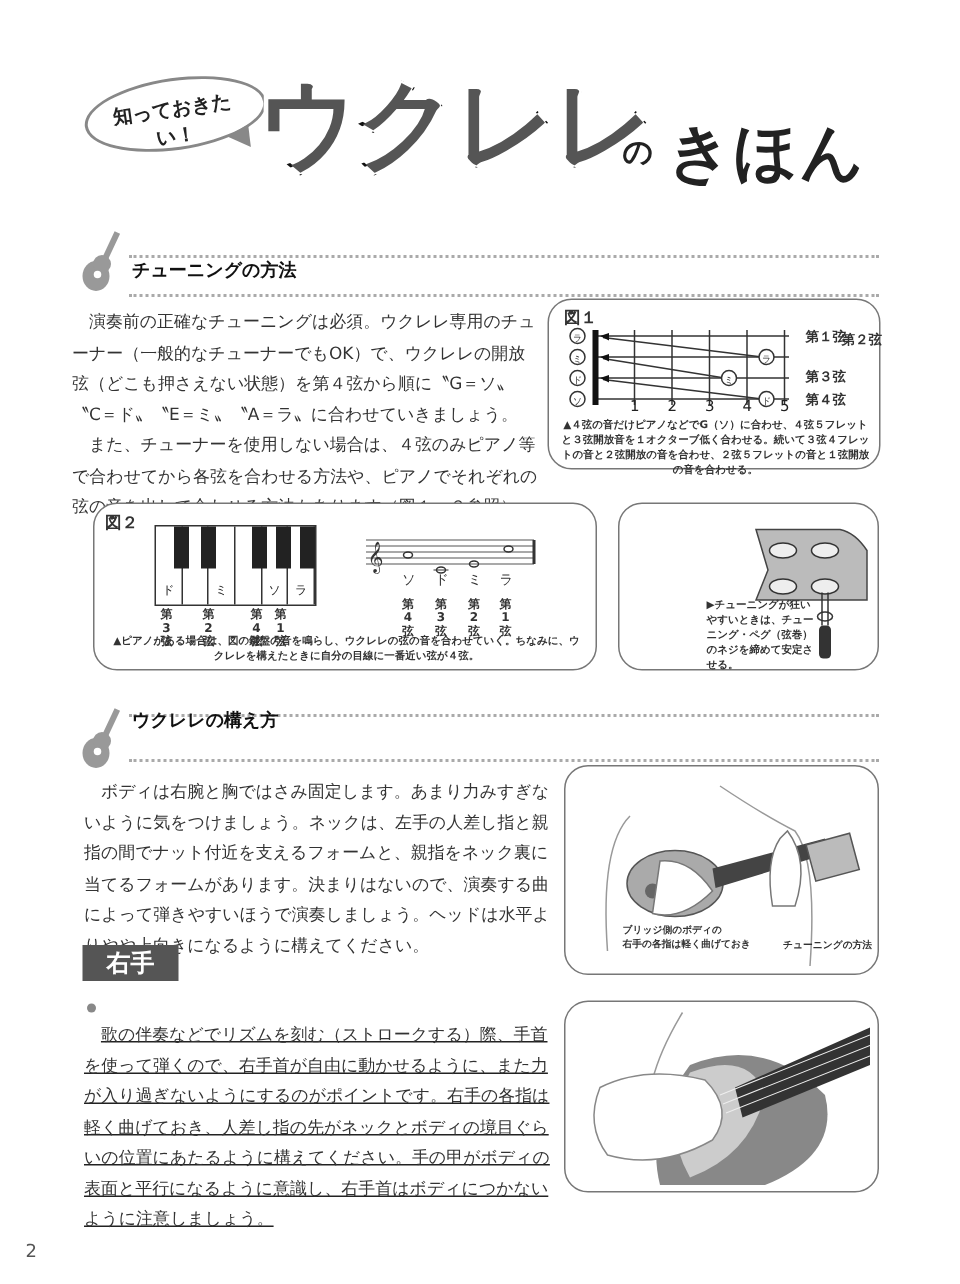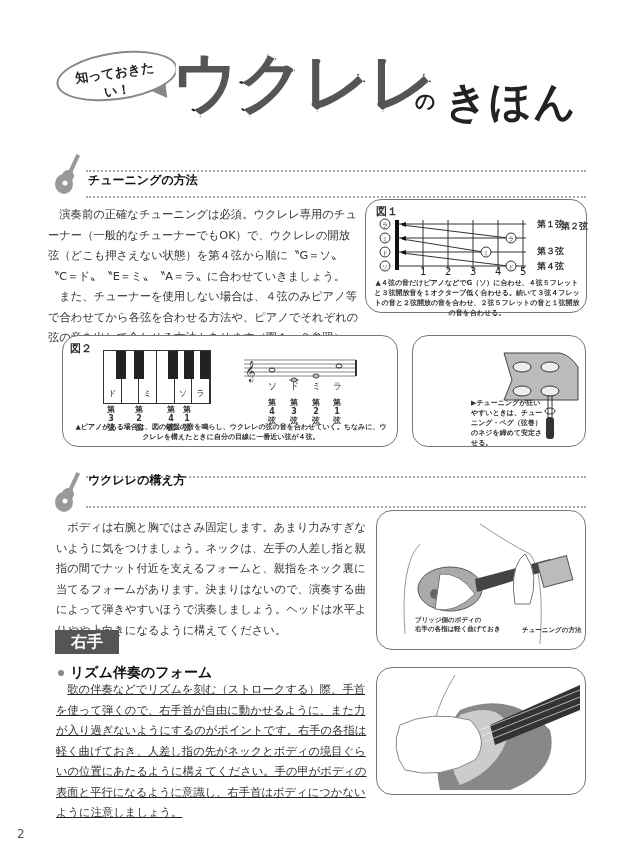--- a/index.html
+++ b/index.html
@@ -232,21 +232,21 @@
   <path d="M145 40 Q160 60 150 90 L135 90 Q130 60 140 45 Z" fill="#fff" stroke="#777"></path>
 </svg>
 <div class="small-cap" style="left:415px;top:616px;">
   <span>ブリッジ側のボディの</span><br>
   <span>右手の各指は軽く曲げておき</span>
 </div>
 <div class="small-cap" style="left:522px;top:626px;">チューニングの方法</div>
 
 <div class="abs tag-right">右手</div>
 <div class="abs bullet-title">
-  <span class="bullet-dot"></span><span>リズム伴奏のフォーム</span>
+  <span class="bullet-dot"></span>
 </div>
 <div class="abs para-block" style="left:56px;top:680px;width:314px;text-decoration:underline;">
   <p class="para">歌の伴奏などでリズムを刻む（ストロークする）際、手首を使って弾くので、右手首が自由に動かせるように、また力が入り過ぎないようにするのがポイントです。右手の各指は軽く曲げておき、人差し指の先がネックとボディの境目ぐらいの位置にあたるように構えてください。手の甲がボディの表面と平行になるように意識し、右手首はボディにつかないように注意しましょう。</p>
 </div>
 
 <div class="abs rbox" style="left:376px;top:667px;width:208px;height:126px;"></div>
 <svg class="abs" style="left:380px;top:670px;" width="200" height="120">
   <path d="M75 5 Q60 30 55 50" fill="none" stroke="#999"></path>
   <path d="M80 40 Q130 20 170 60 Q180 100 130 120 L60 120 Q50 80 80 40 Z" fill="#888"></path>
   <path d="M80 45 Q120 30 130 60 Q120 100 80 115 Q60 80 80 45 Z" fill="#ccc"></path>

